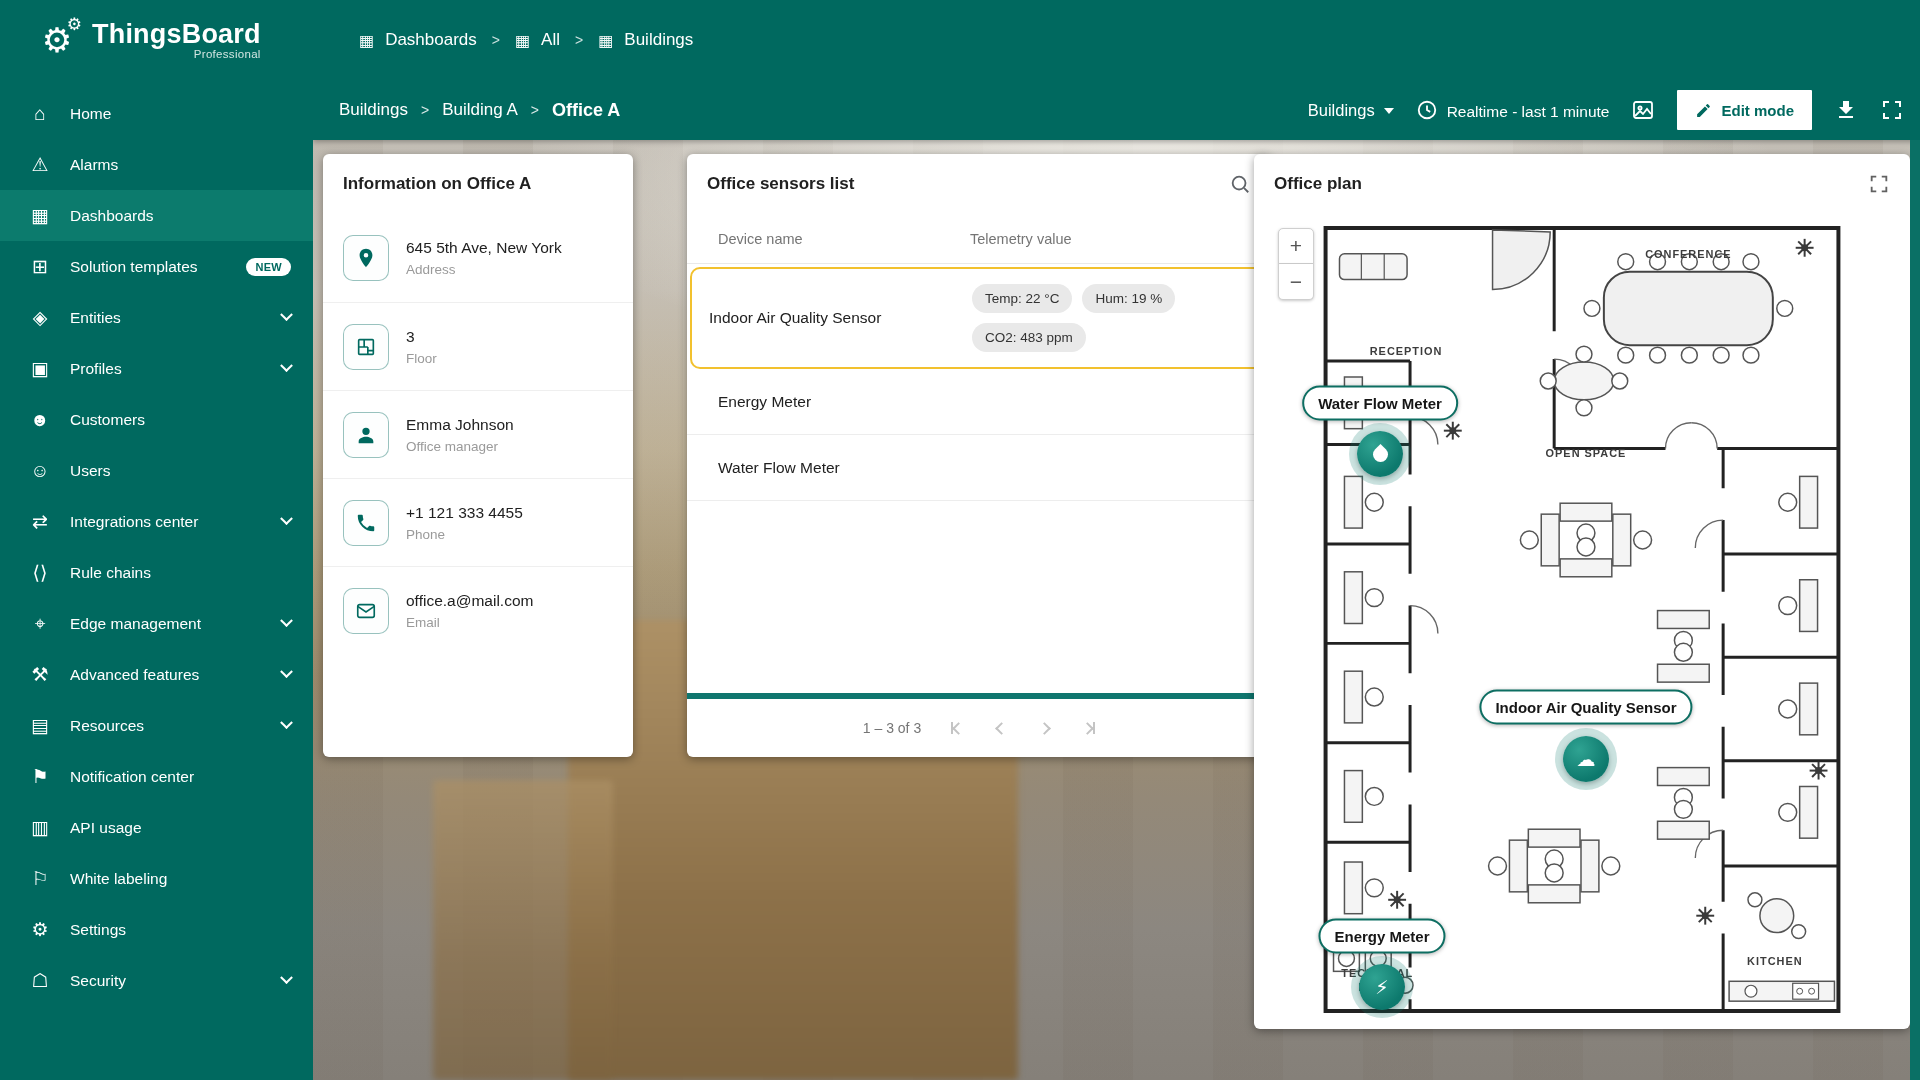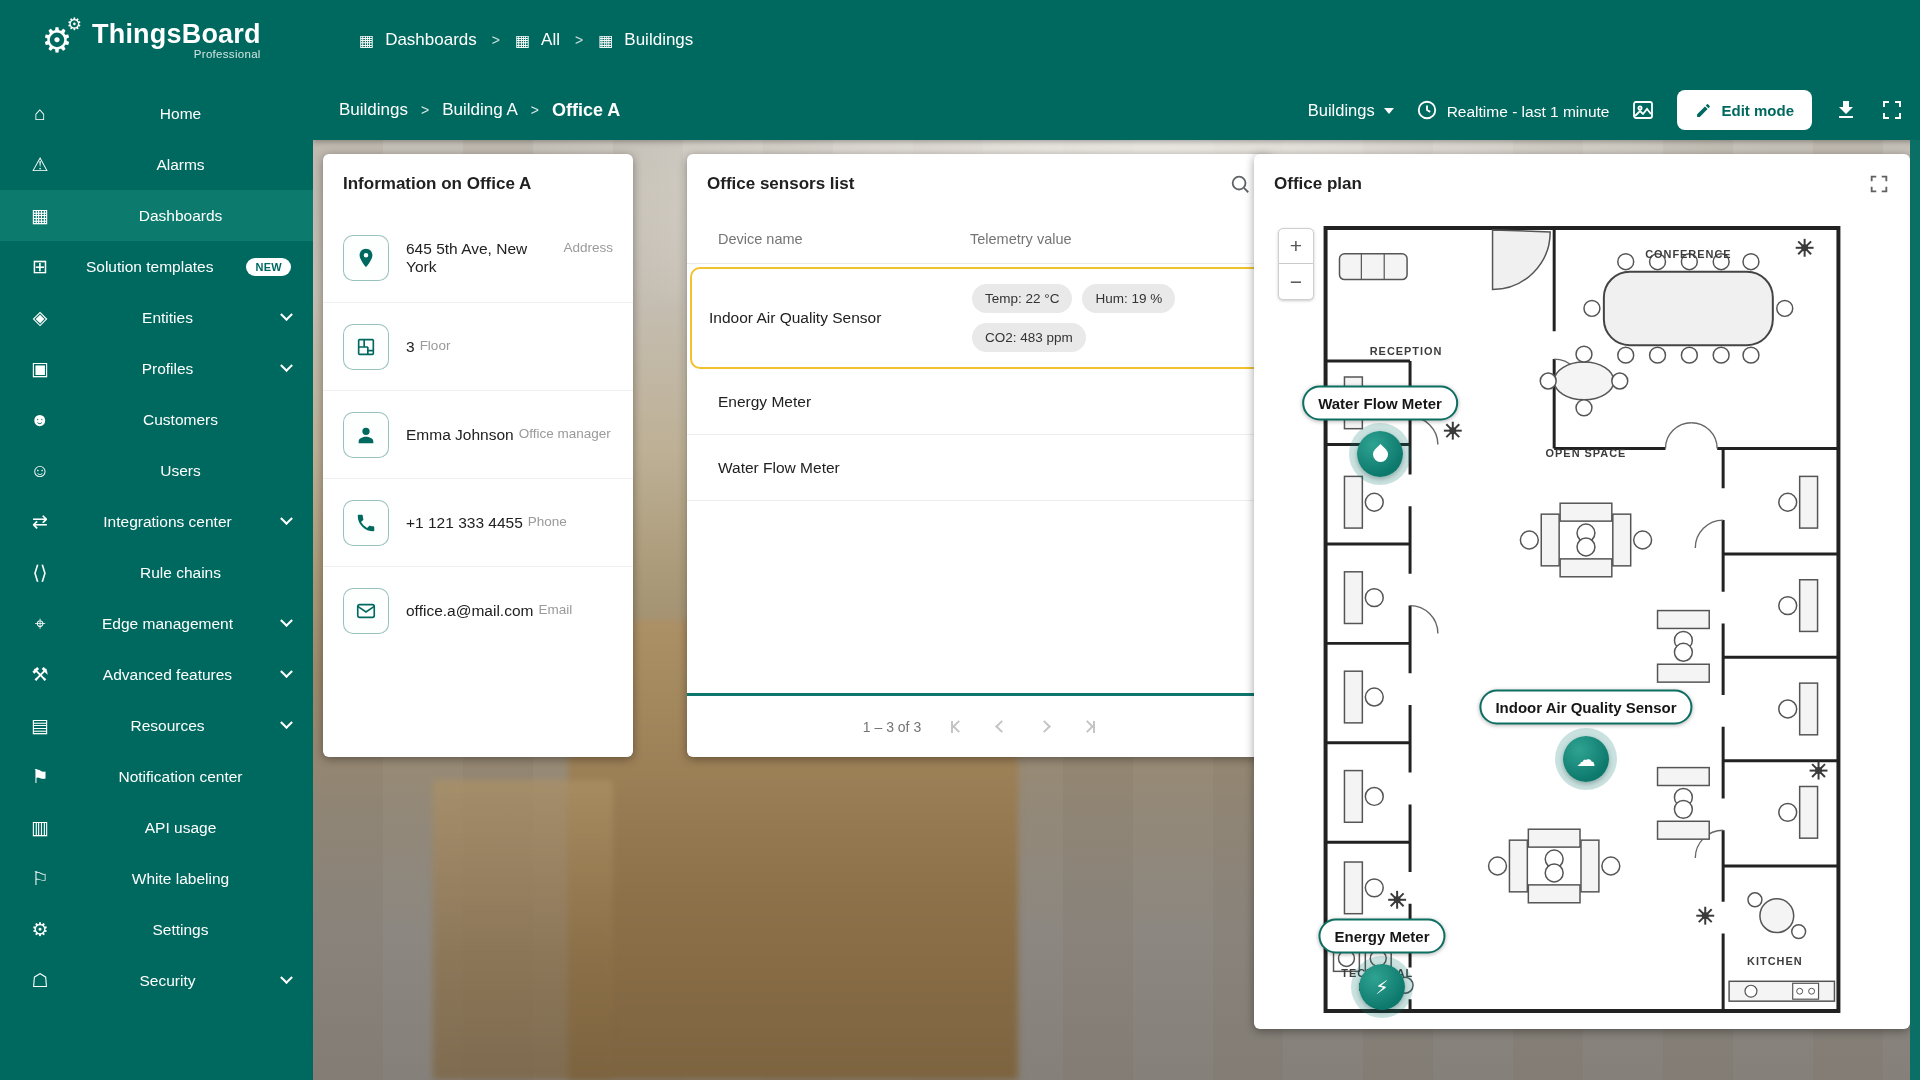--- a/index.html
+++ b/index.html
@@ -38,37 +38,37 @@
   .user-role{color:#cbe0dc;font-size:13px;}
   .kebab{color:#fff;font-size:24px;line-height:1;cursor:pointer;}
   
   .sidebar{
     position:absolute;top:80px;left:0;width:313px;bottom:0;
     background:var(--teal);padding-top:8px;z-index:30;
   }
   .side-item{height:51px;display:flex;align-items:center;gap:17px;padding:0 22px 0 27px;color:#fff;font-size:15.5px;cursor:pointer;}
   .side-item.active{background:var(--teal-active);}
   .side-icon{width:26px;flex:none;font-size:19px;text-align:center;line-height:1;}
-  .side-label{flex:1;white-space:nowrap;text-align:center;}
+  .side-label{flex:1;white-space:nowrap;}
   .badge{background:#fff;color:var(--teal);font-size:11px;font-weight:bold;border-radius:10px;padding:3px 9px;letter-spacing:.3px;}
   .chev{width:9px;height:9px;border-right:2px solid #fff;border-bottom:2px solid #fff;transform:rotate(45deg) translate(-2px,-2px);flex:none;}
   
   .toolbar{
     position:absolute;top:80px;left:313px;right:0;height:60px;background:var(--teal);
     display:flex;align-items:center;padding:0 16px 0 26px;z-index:20;
     box-shadow:0 2px 5px rgba(0,0,0,.28);
   }
   .tb-crumbs{display:flex;align-items:center;gap:13px;color:#fff;font-size:17px;}
   .tb-crumbs .current{font-weight:bold;font-size:18px;}
   .tb-sep{font-size:14px;opacity:.85;}
   .tb-right{margin-left:auto;display:flex;align-items:center;gap:22px;color:#fff;}
   .tb-group{display:flex;align-items:center;gap:9px;font-size:16.5px;cursor:pointer;}
   .caret{width:0;height:0;border-left:5px solid transparent;border-right:5px solid transparent;border-top:6px solid #fff;margin-top:2px;}
   .tb-time{display:flex;align-items:flex-end;gap:9px;font-size:15.5px;cursor:pointer;}
-  .edit-btn{display:flex;align-items:center;gap:9px;background:#fff;color:var(--teal);font-weight:bold;font-size:15px;height:40px;padding:0 18px;border-radius:8px;border:none;cursor:pointer;font-family:inherit;}
+  .edit-btn{display:flex;align-items:center;gap:9px;background:#fff;color:var(--teal);font-weight:bold;font-size:15px;height:40px;padding:0 18px;border-radius:1px;border:none;cursor:pointer;font-family:inherit;}
   
   .content{position:absolute;top:140px;left:313px;right:0;bottom:0;overflow:hidden;}
   .bg{position:absolute;inset:0;
     background:
       radial-gradient(900px 280px at 52% 4%, rgba(244,242,236,.95), rgba(244,242,236,0) 70%),
       repeating-linear-gradient(90deg, rgba(84,66,48,.06) 0 70px, rgba(0,0,0,0) 70px 150px),
       linear-gradient(180deg,#c6c1b8 0%,#ccc6bb 16%,#c4b79c 33%,#b1a07e 46%,#a08e6f 57%,#948978 70%,#8c8780 84%,#858079 100%);
   }
   .bg-chair{position:absolute;border-radius:50%;background:#34322f;filter:blur(6px);opacity:.8;}
   .bg-desk{position:absolute;background:linear-gradient(180deg,#ad9166 0%,#8d7149 60%,#7d6440 100%);filter:blur(3px);border-radius:4px;}
@@ -78,34 +78,34 @@
   #info-card{left:10px;top:14px;width:310px;height:603px;}
   #sensors-card{left:345px;top:14px;width:584px;height:603px;margin-left:29px;}
   #plan-card{left:941px;top:14px;width:656px;height:875px;}
   .card-title-row{height:60px;flex:none;display:flex;align-items:center;padding:0 20px;}
   .card-title{font-size:17px;font-weight:bold;color:#212121;}
   .title-spacer{flex:1;}
   
   .info-row{display:flex;align-items:center;gap:17px;padding:0 20px;height:88px;}
   .info-row + .info-row{border-top:1px solid #efefef;}
   .tile{width:46px;height:46px;flex:none;border:1px solid rgba(0,105,95,.4);border-radius:10px;display:flex;align-items:center;justify-content:center;color:var(--teal);background:#fdfefe;}
-  .info-text{display:flex;flex-direction:row;gap:5px;}
+  .info-text{display:flex;flex-direction:column;gap:5px;}
   .info-val{font-size:15.5px;color:#212121;}
   .info-lbl{font-size:13.5px;color:#9a9a9a;}
   
   .thead{display:flex;align-items:center;height:50px;flex:none;color:#757575;font-size:14.5px;border-bottom:1px solid #e9e9e9;}
   .col1{width:283px;flex:none;padding-left:31px;}
   .col2{flex:1;}
   .trow{display:flex;align-items:center;min-height:66px;border-bottom:1px solid #ededed;font-size:15.5px;color:#212121;cursor:pointer;}
   .trow.selected{min-height:102px;border:2px solid var(--sel-border);border-radius:10px;margin:3px 3px 0 3px;}
   .trow.selected .col1{width:280px;padding-left:17px;}
   .chips{flex:1;display:flex;flex-wrap:wrap;align-content:center;gap:10px;padding:12px 70px 12px 0;}
   .chip{background:#e9e9e9;border-radius:16px;padding:7px 13px;font-size:13.5px;color:#333;white-space:nowrap;}
   .tspacer{flex:1;}
-  .tfoot{height:64px;flex:none;border-top:3px solid #0f766e;display:flex;align-items:center;justify-content:center;gap:30px;color:#757575;font-size:14px;}
+  .tfoot{height:64px;flex:none;border-top:6px solid #0f766e;display:flex;align-items:center;justify-content:center;gap:30px;color:#757575;font-size:14px;}
   .pg-group{display:flex;align-items:center;gap:34px;}
   .pg-btn{display:flex;align-items:center;gap:1px;background:none;border:none;cursor:pointer;}
   .pg-ch{width:9px;height:9px;border-right:2px solid #c4c4c4;border-bottom:2px solid #c4c4c4;}
   .pg-ch.left{transform:rotate(135deg);}
   .pg-ch.right{transform:rotate(-45deg);}
   .pg-bar{width:2px;height:12px;background:#c4c4c4;}
   
   .plan-body{position:relative;flex:1;overflow:hidden;}
   .plan-svg{position:absolute;inset:0;width:100%;height:100%;}
   .plan-svg text{font-family:"Liberation Sans","DejaVu Sans",sans-serif;font-weight:bold;fill:#3c3c3c;letter-spacing:1px;}

